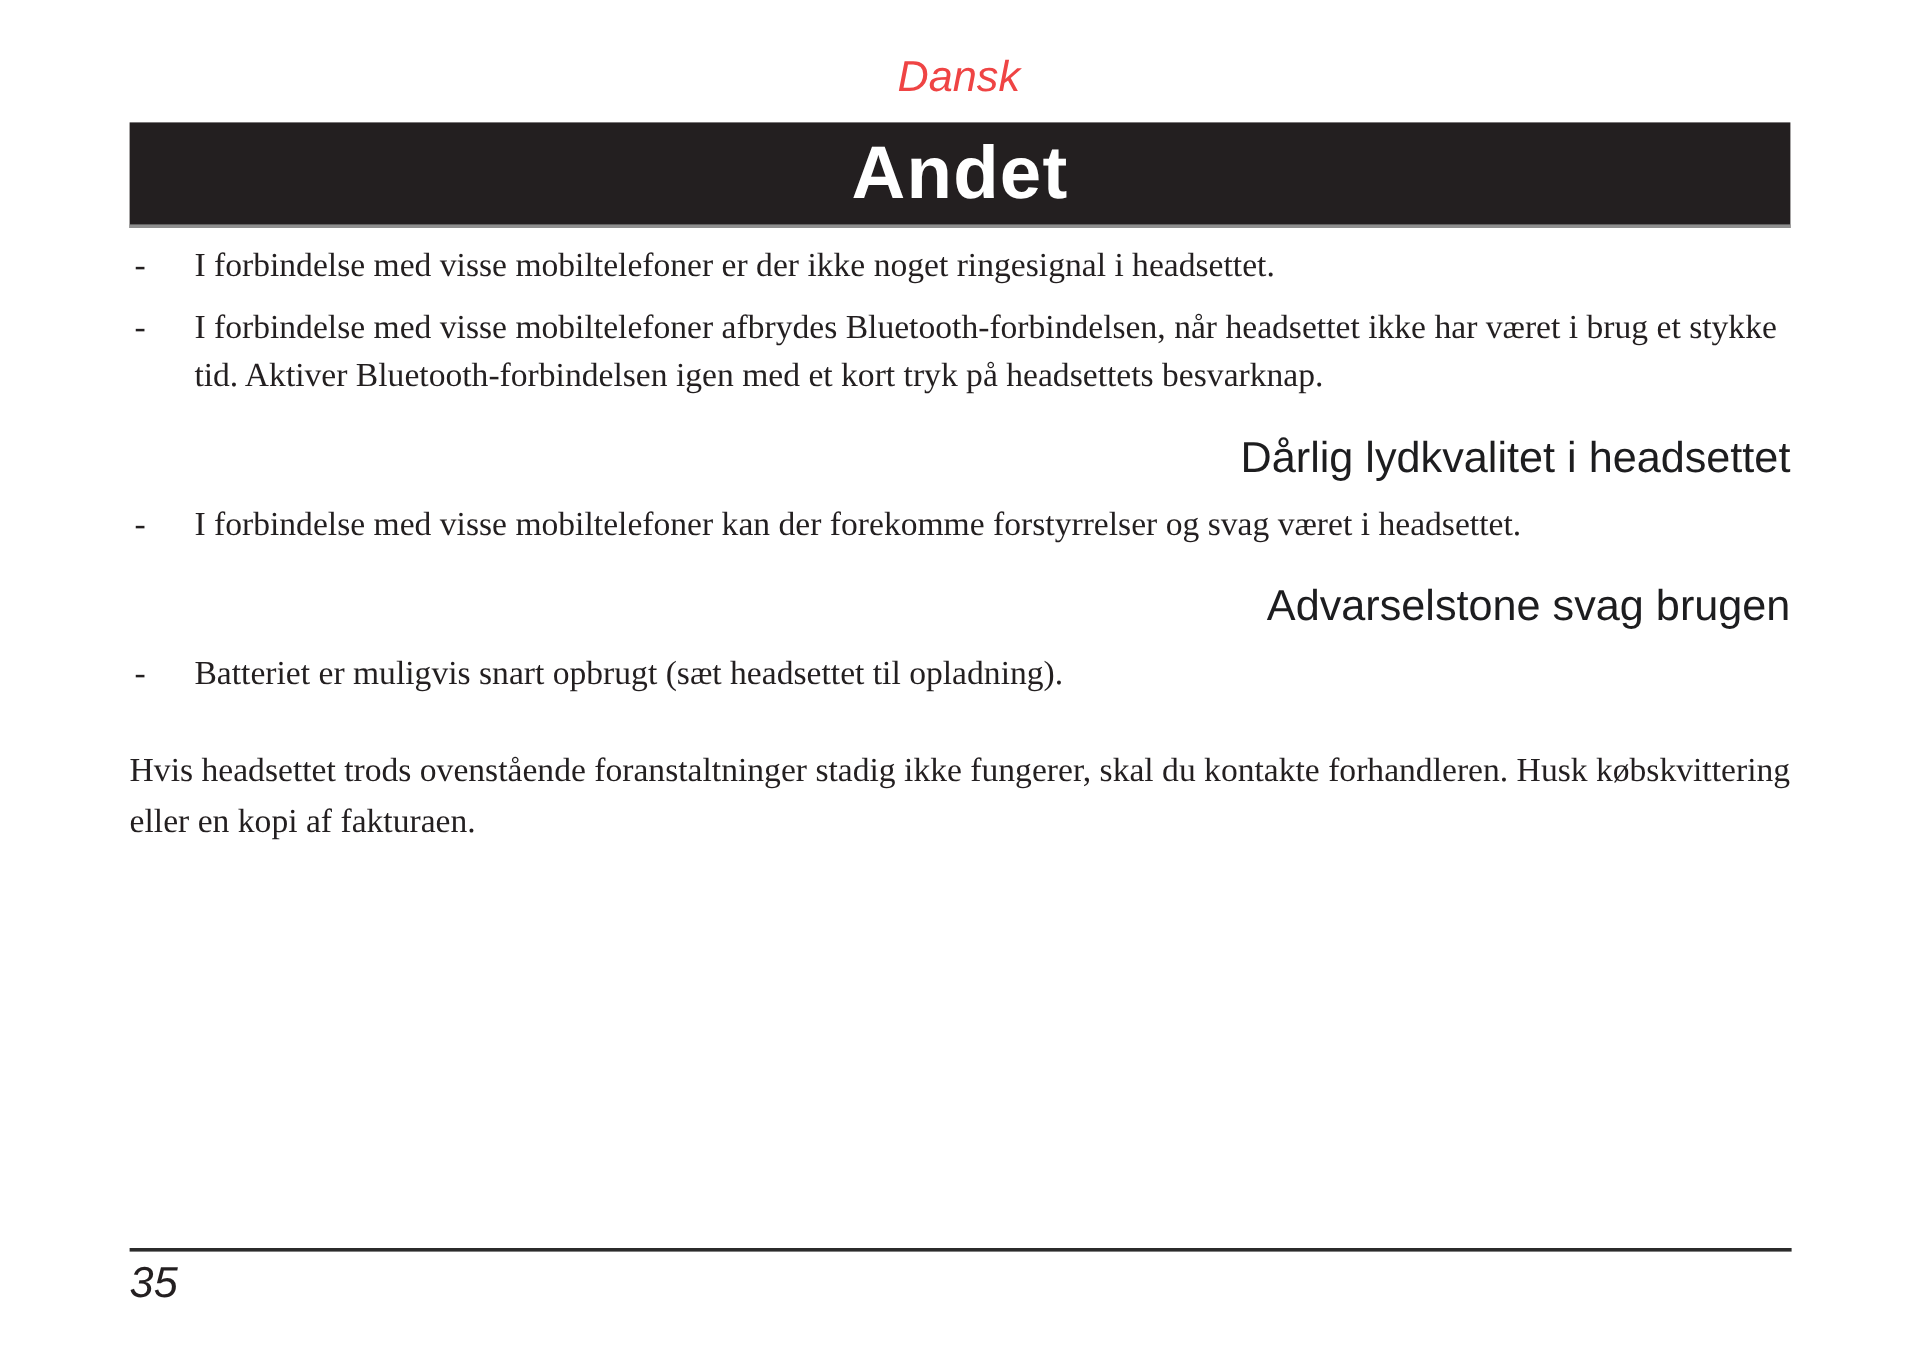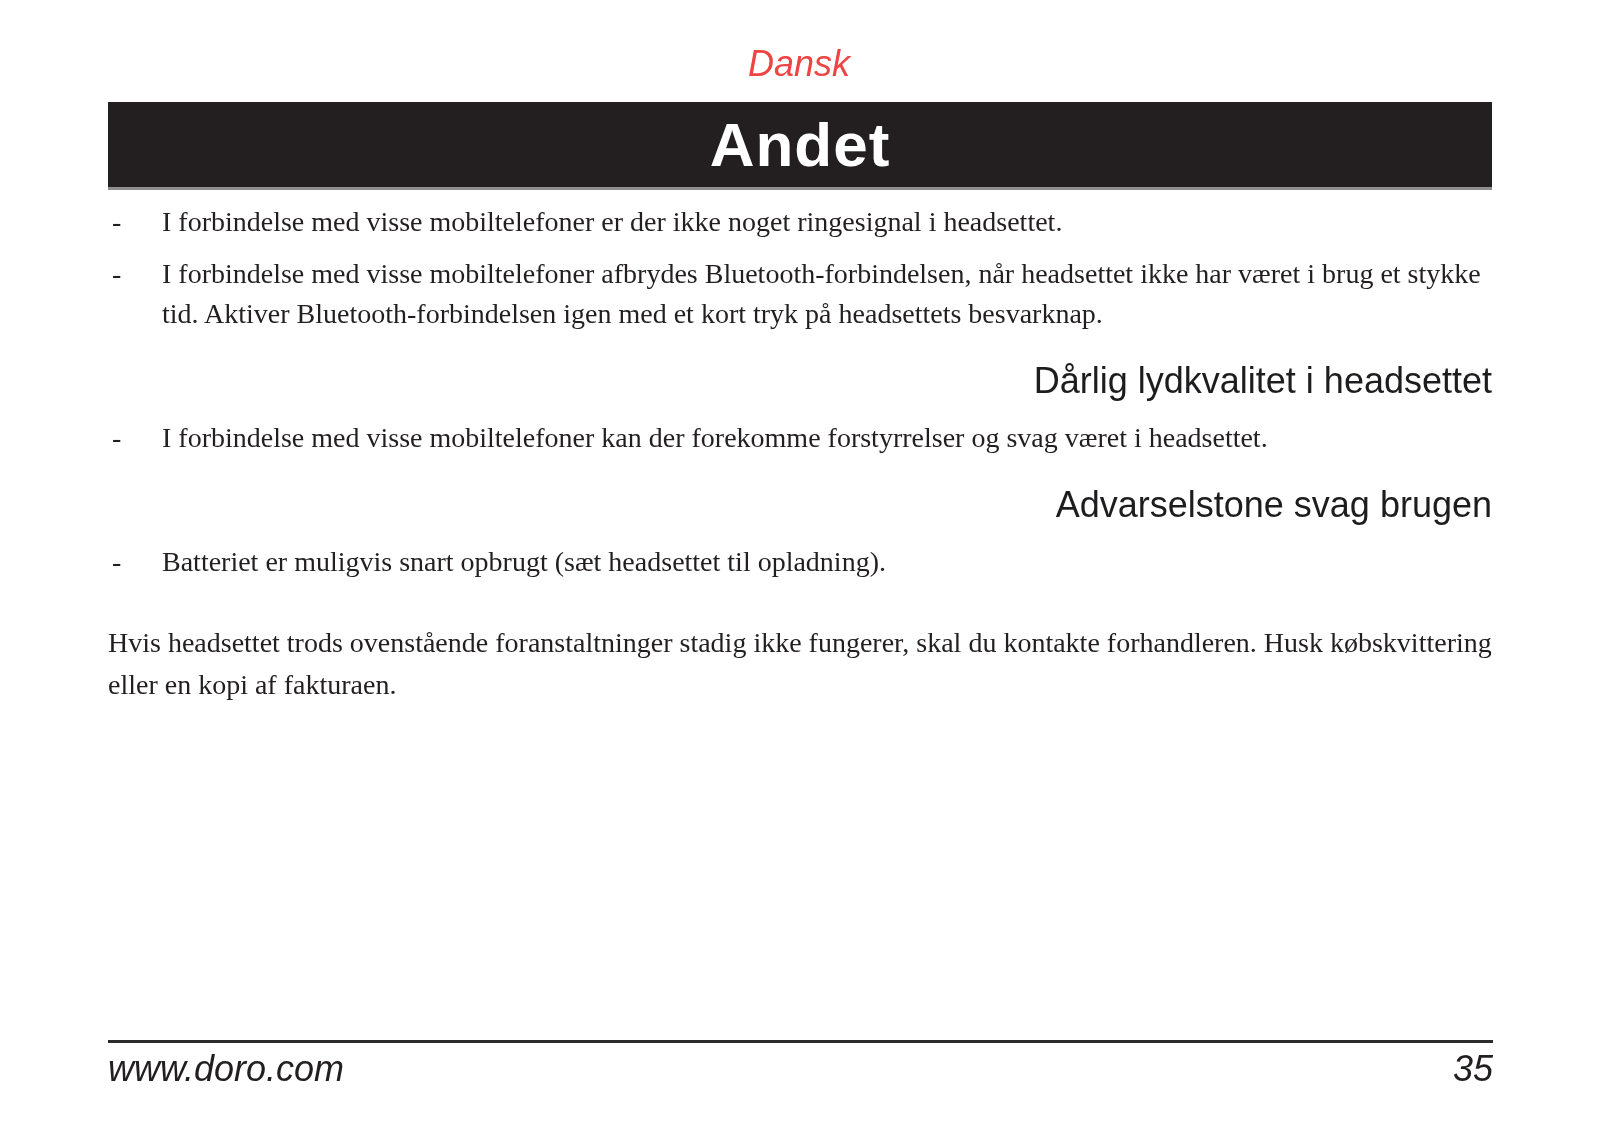--- a/index.html
+++ b/index.html
@@ -121,17 +121,16 @@
     <div class="bullet">
       <span class="dash">-</span>
       <span class="bullet-text">Batteriet er muligvis snart opbrugt (sæt headsettet til opladning).</span>
     </div>
 
     <div class="closing">Hvis headsettet trods ovenstående foranstaltninger stadig ikke fungerer, skal du kontakte forhandleren. Husk købskvittering eller en kopi af fakturaen.</div>
 
   </div>
 
   <div class="footer">
-    <span>www.doro.com</span>
     <span>35</span>
   </div>
 
 </div>
 
 </body></html>

